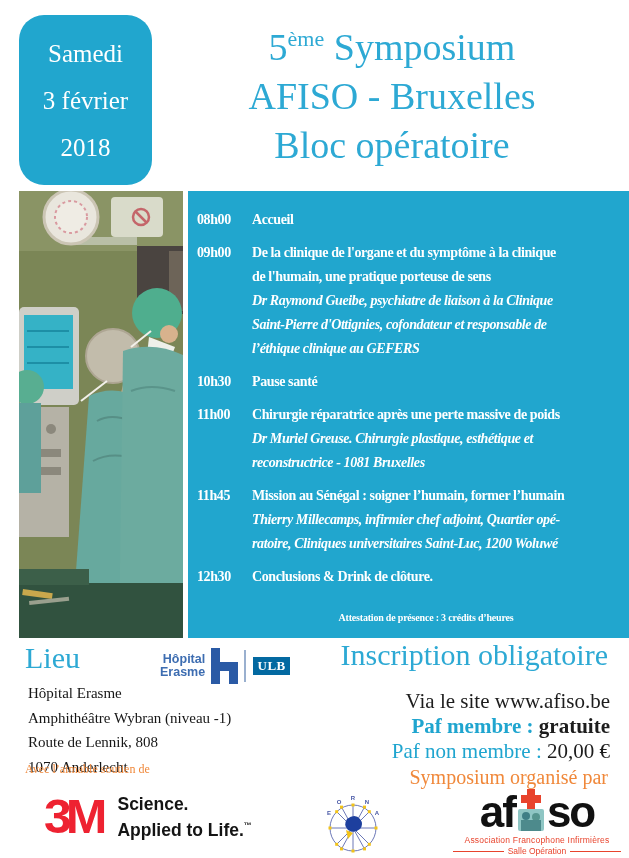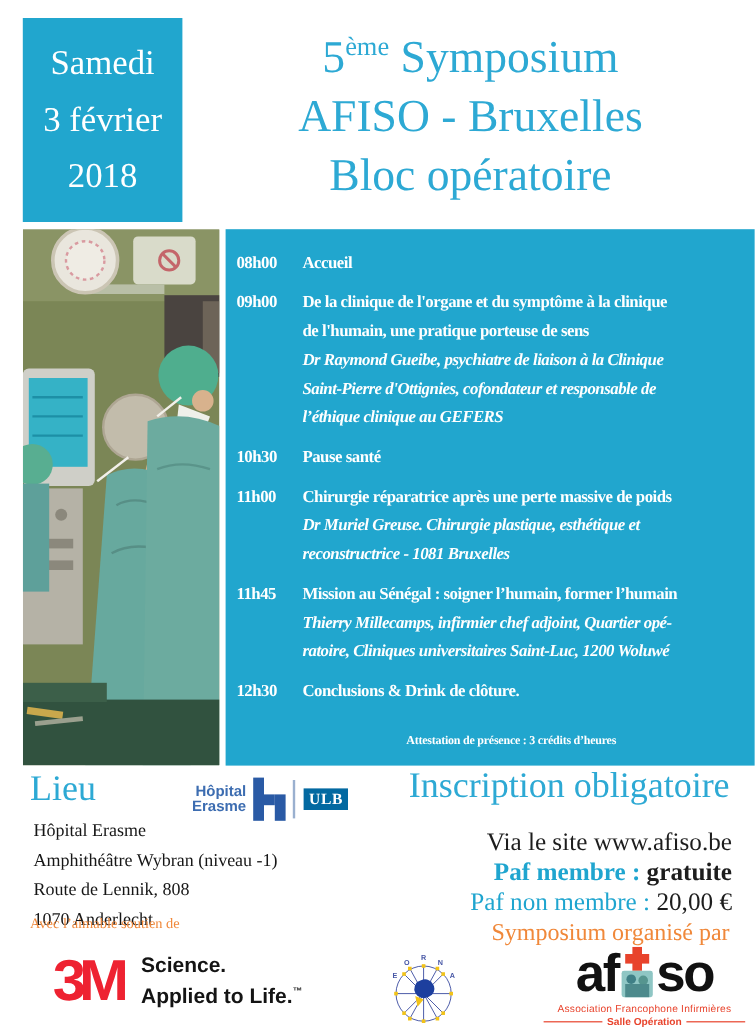--- a/index.html
+++ b/index.html
@@ -2,21 +2,21 @@
 <html><head>
 <meta charset="utf-8">
 <style>
   html,body{margin:0;padding:0;background:#ffffff;}
   .page{position:relative;width:629px;height:858px;background:#ffffff;overflow:hidden;
         font-family:"Liberation Serif", serif;}
 
   
   .date-box{position:absolute;left:19px;top:15px;width:133px;height:170px;background:#21a6ce;
             color:#ffffff;display:flex;flex-direction:column;justify-content:center;align-items:center;
-            font-size:29px;line-height:47px;text-align:center;}
+            font-size:25px;line-height:47px;text-align:center;border-radius:25px;}
   .main-title{position:absolute;left:172px;top:14px;width:440px;text-align:center;
               color:#2da9d4;font-size:38px;line-height:49px;}
   .main-title sup{font-size:22px;vertical-align:14px;}
 
   
   .photo{position:absolute;left:19px;top:191px;width:164px;height:447px;overflow:hidden;}
   .photo svg{display:block;}
 
   
   .schedule{position:absolute;left:188px;top:191px;width:476px;height:447px;background:#21a6ce;
@@ -65,21 +65,21 @@
   .m3 .tm{font-size:8px;vertical-align:8px;}
 
   .eorna{position:absolute;left:311px;top:795px;}
 
   .afiso{position:absolute;left:449px;top:789px;width:176px;text-align:center;
          font-family:"Liberation Sans", sans-serif;}
   .afiso .word{display:flex;justify-content:center;align-items:flex-end;color:#111111;
                font-weight:bold;font-size:44px;line-height:42px;letter-spacing:-2px;}
   .afiso .mid{position:relative;width:30px;height:44px;margin:0 1px;}
   .afiso .sub1{color:#e8432c;font-size:8.5px;font-weight:normal;margin-top:2px;letter-spacing:0.2px;}
-  .afiso .sub2{display:flex;align-items:center;color:#e8432c;font-size:8.5px;font-weight:bold;margin-top:1px;}
+  .afiso .sub2{display:flex;align-items:center;color:#e8432c;font-size:8.5px;font-weight:normal;margin-top:1px;}
   .afiso .sub2 .dash{flex:1;height:1px;background:#e8432c;margin:0 4px;}
 </style>
 </head>
 <body>
 
 <div class="page">
 
   <div class="date-box">
     <div>Samedi</div>
     <div>3 février</div>

